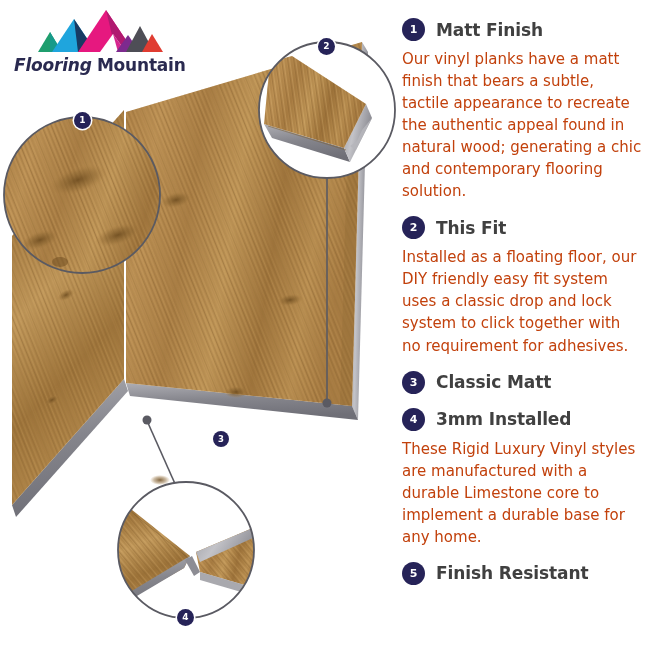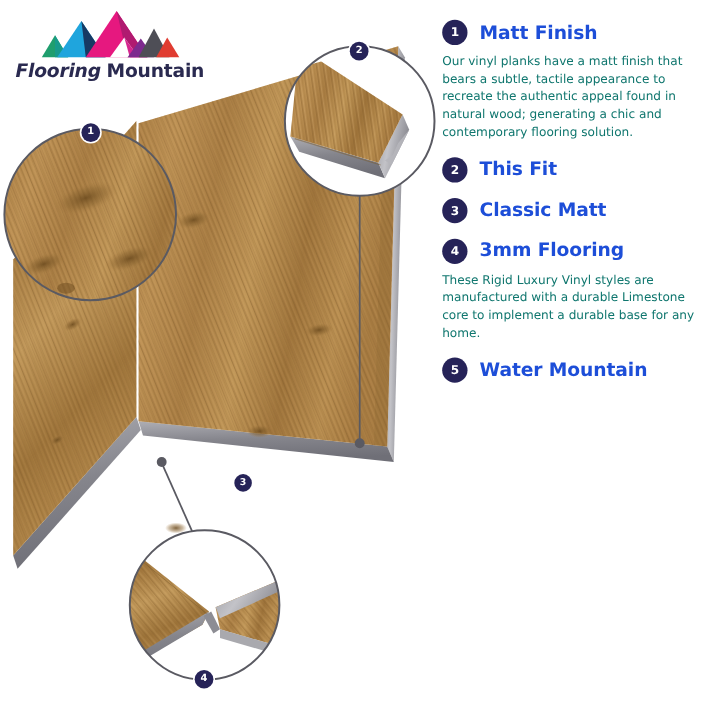--- a/index.html
+++ b/index.html
@@ -45,27 +45,27 @@
     flex: 0 0 auto;
     width: 23px; height: 23px; border-radius: 50%;
     background: #262358;
     color: #ffffff;
     font-size: 11px; font-weight: bold;
     display: flex; align-items: center; justify-content: center;
     line-height: 1;
   }
   .feature-title {
     font-size: 17px; font-weight: bold;
-    color: #1d4ed8;
+    color: #404040;
     letter-spacing: -0.1px;
   }
   .feature-body {
-    font-size: 11px;
+    font-size: 15px;
     line-height: 1.47;
-    color: #0f766e;
+    color: #c2410c;
   }
 
   
   .marker {
     position: absolute;
     border-radius: 50%;
     background: #262358;
     color: #fff;
     display: flex; align-items: center; justify-content: center;
     font-weight: bold;
@@ -288,38 +288,39 @@
         <div class="feature-title">Matt Finish</div>
       </div>
       <div class="feature-body">Our vinyl planks have a matt finish that bears a subtle, tactile appearance to recreate the authentic appeal found in natural wood; generating a chic and contemporary flooring solution.</div>
     </div>
 
     <div class="feature">
       <div class="feature-head">
         <div class="badge">2</div>
         <div class="feature-title">This Fit</div>
       </div>
+      <div class="feature-body">Installed as a floating floor, our DIY friendly easy fit system uses a classic drop and lock system to click together with no requirement for adhesives.</div>
     </div>
 
     <div class="feature">
       <div class="feature-head">
         <div class="badge">3</div>
         <div class="feature-title">Classic Matt</div>
       </div>
     </div>
 
     <div class="feature">
       <div class="feature-head">
         <div class="badge">4</div>
-        <div class="feature-title">3mm Flooring</div>
+        <div class="feature-title">3mm Installed</div>
       </div>
       <div class="feature-body">These Rigid Luxury Vinyl styles are manufactured with a durable Limestone core to implement a durable base for any home.</div>
     </div>
 
     <div class="feature">
       <div class="feature-head">
         <div class="badge">5</div>
-        <div class="feature-title">Water Mountain</div>
+        <div class="feature-title">Finish Resistant</div>
       </div>
     </div>
 
   </div>
 </div>
 
 </body></html>

